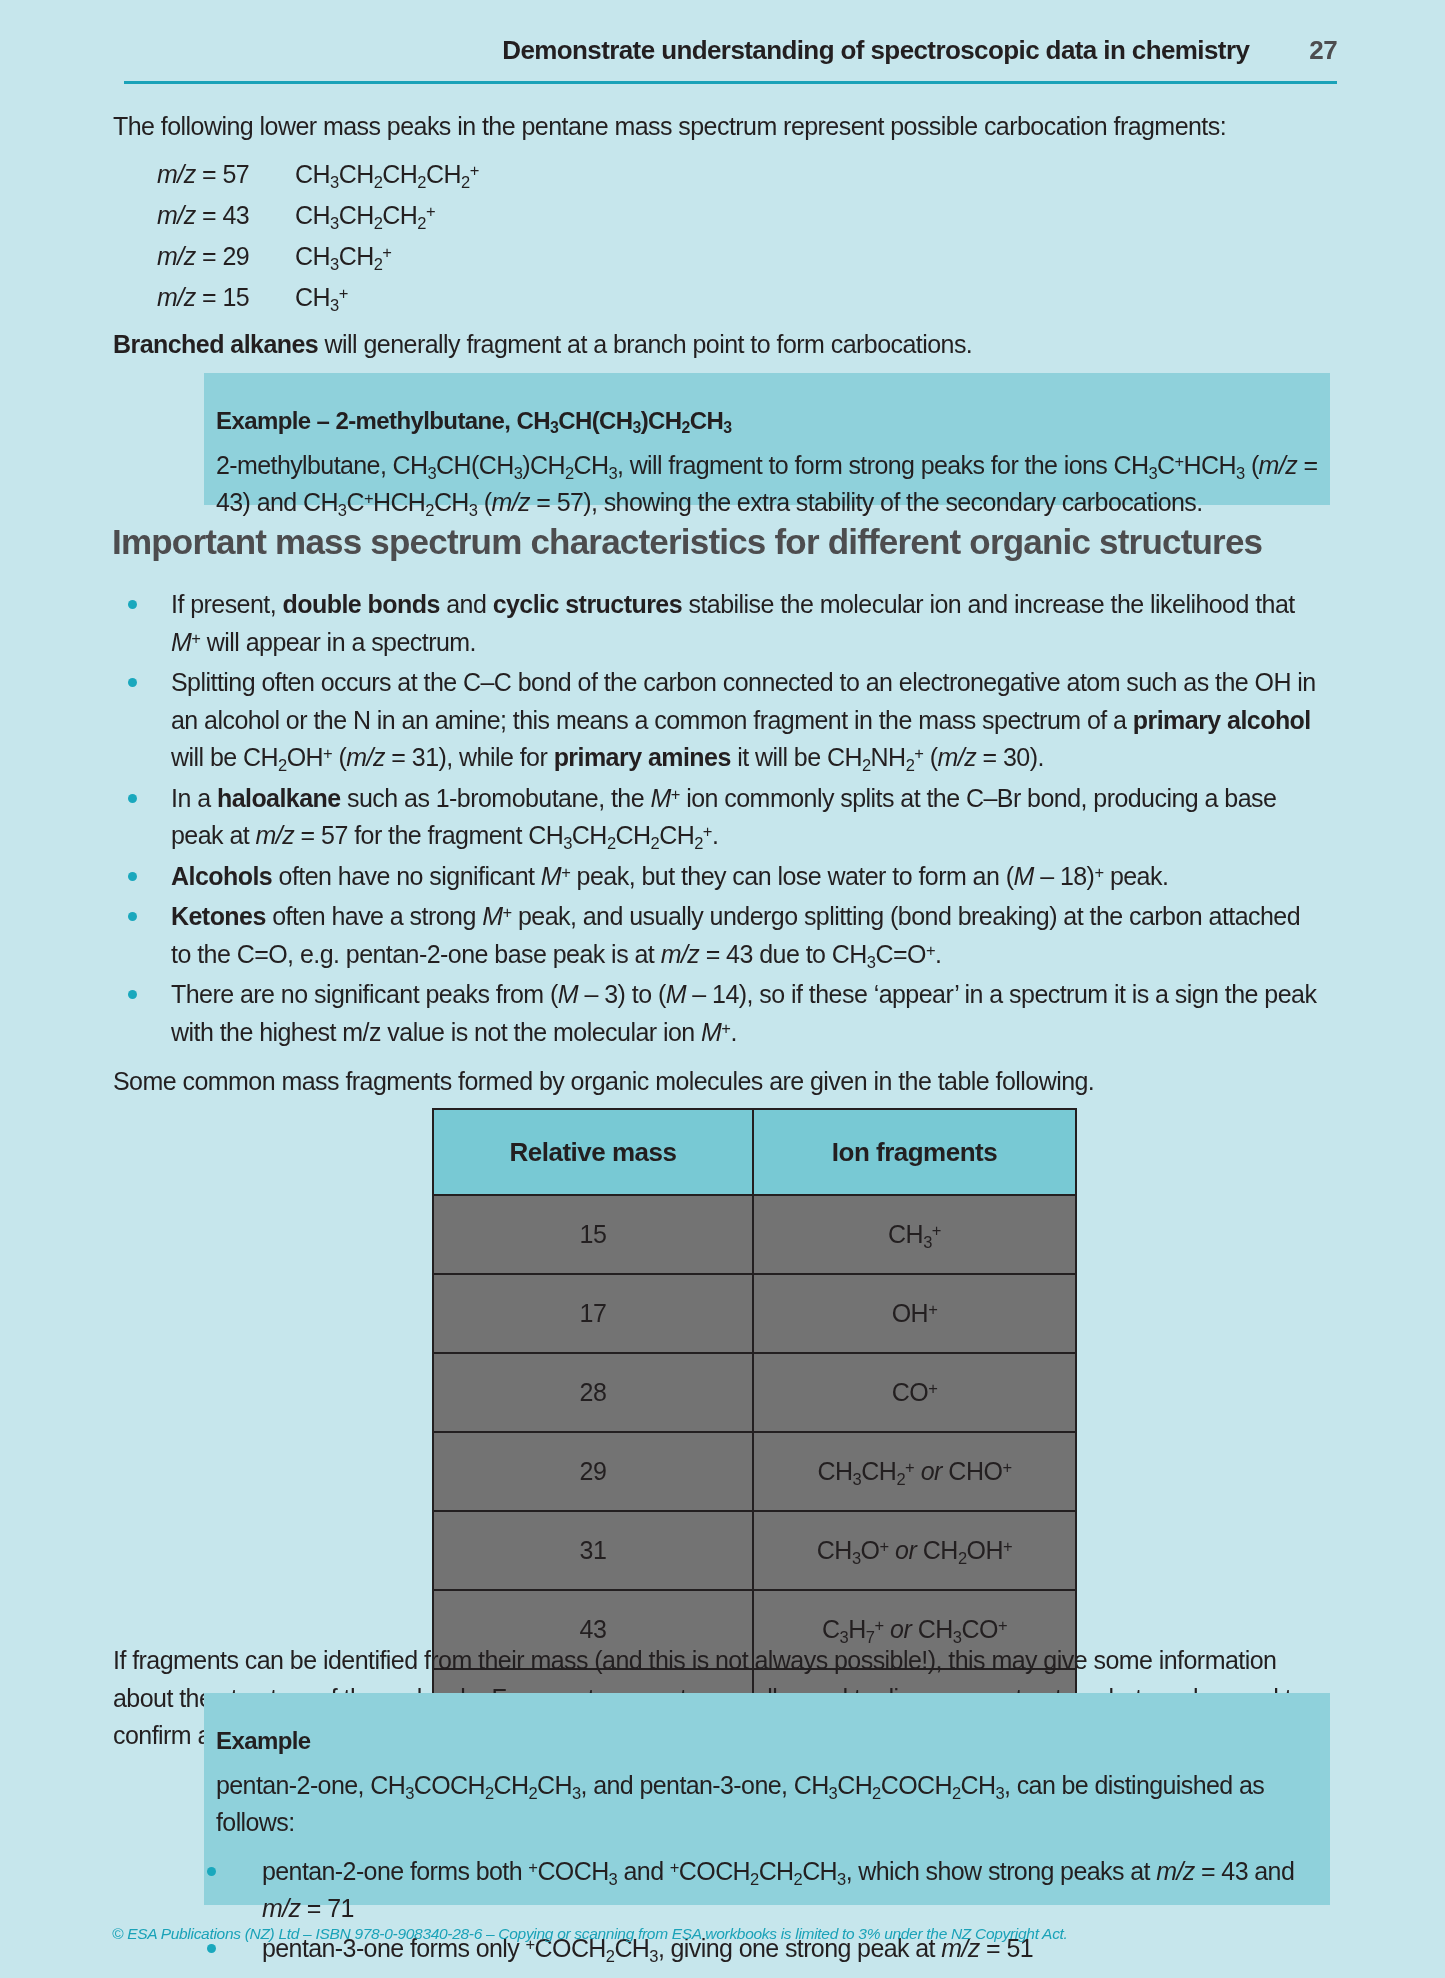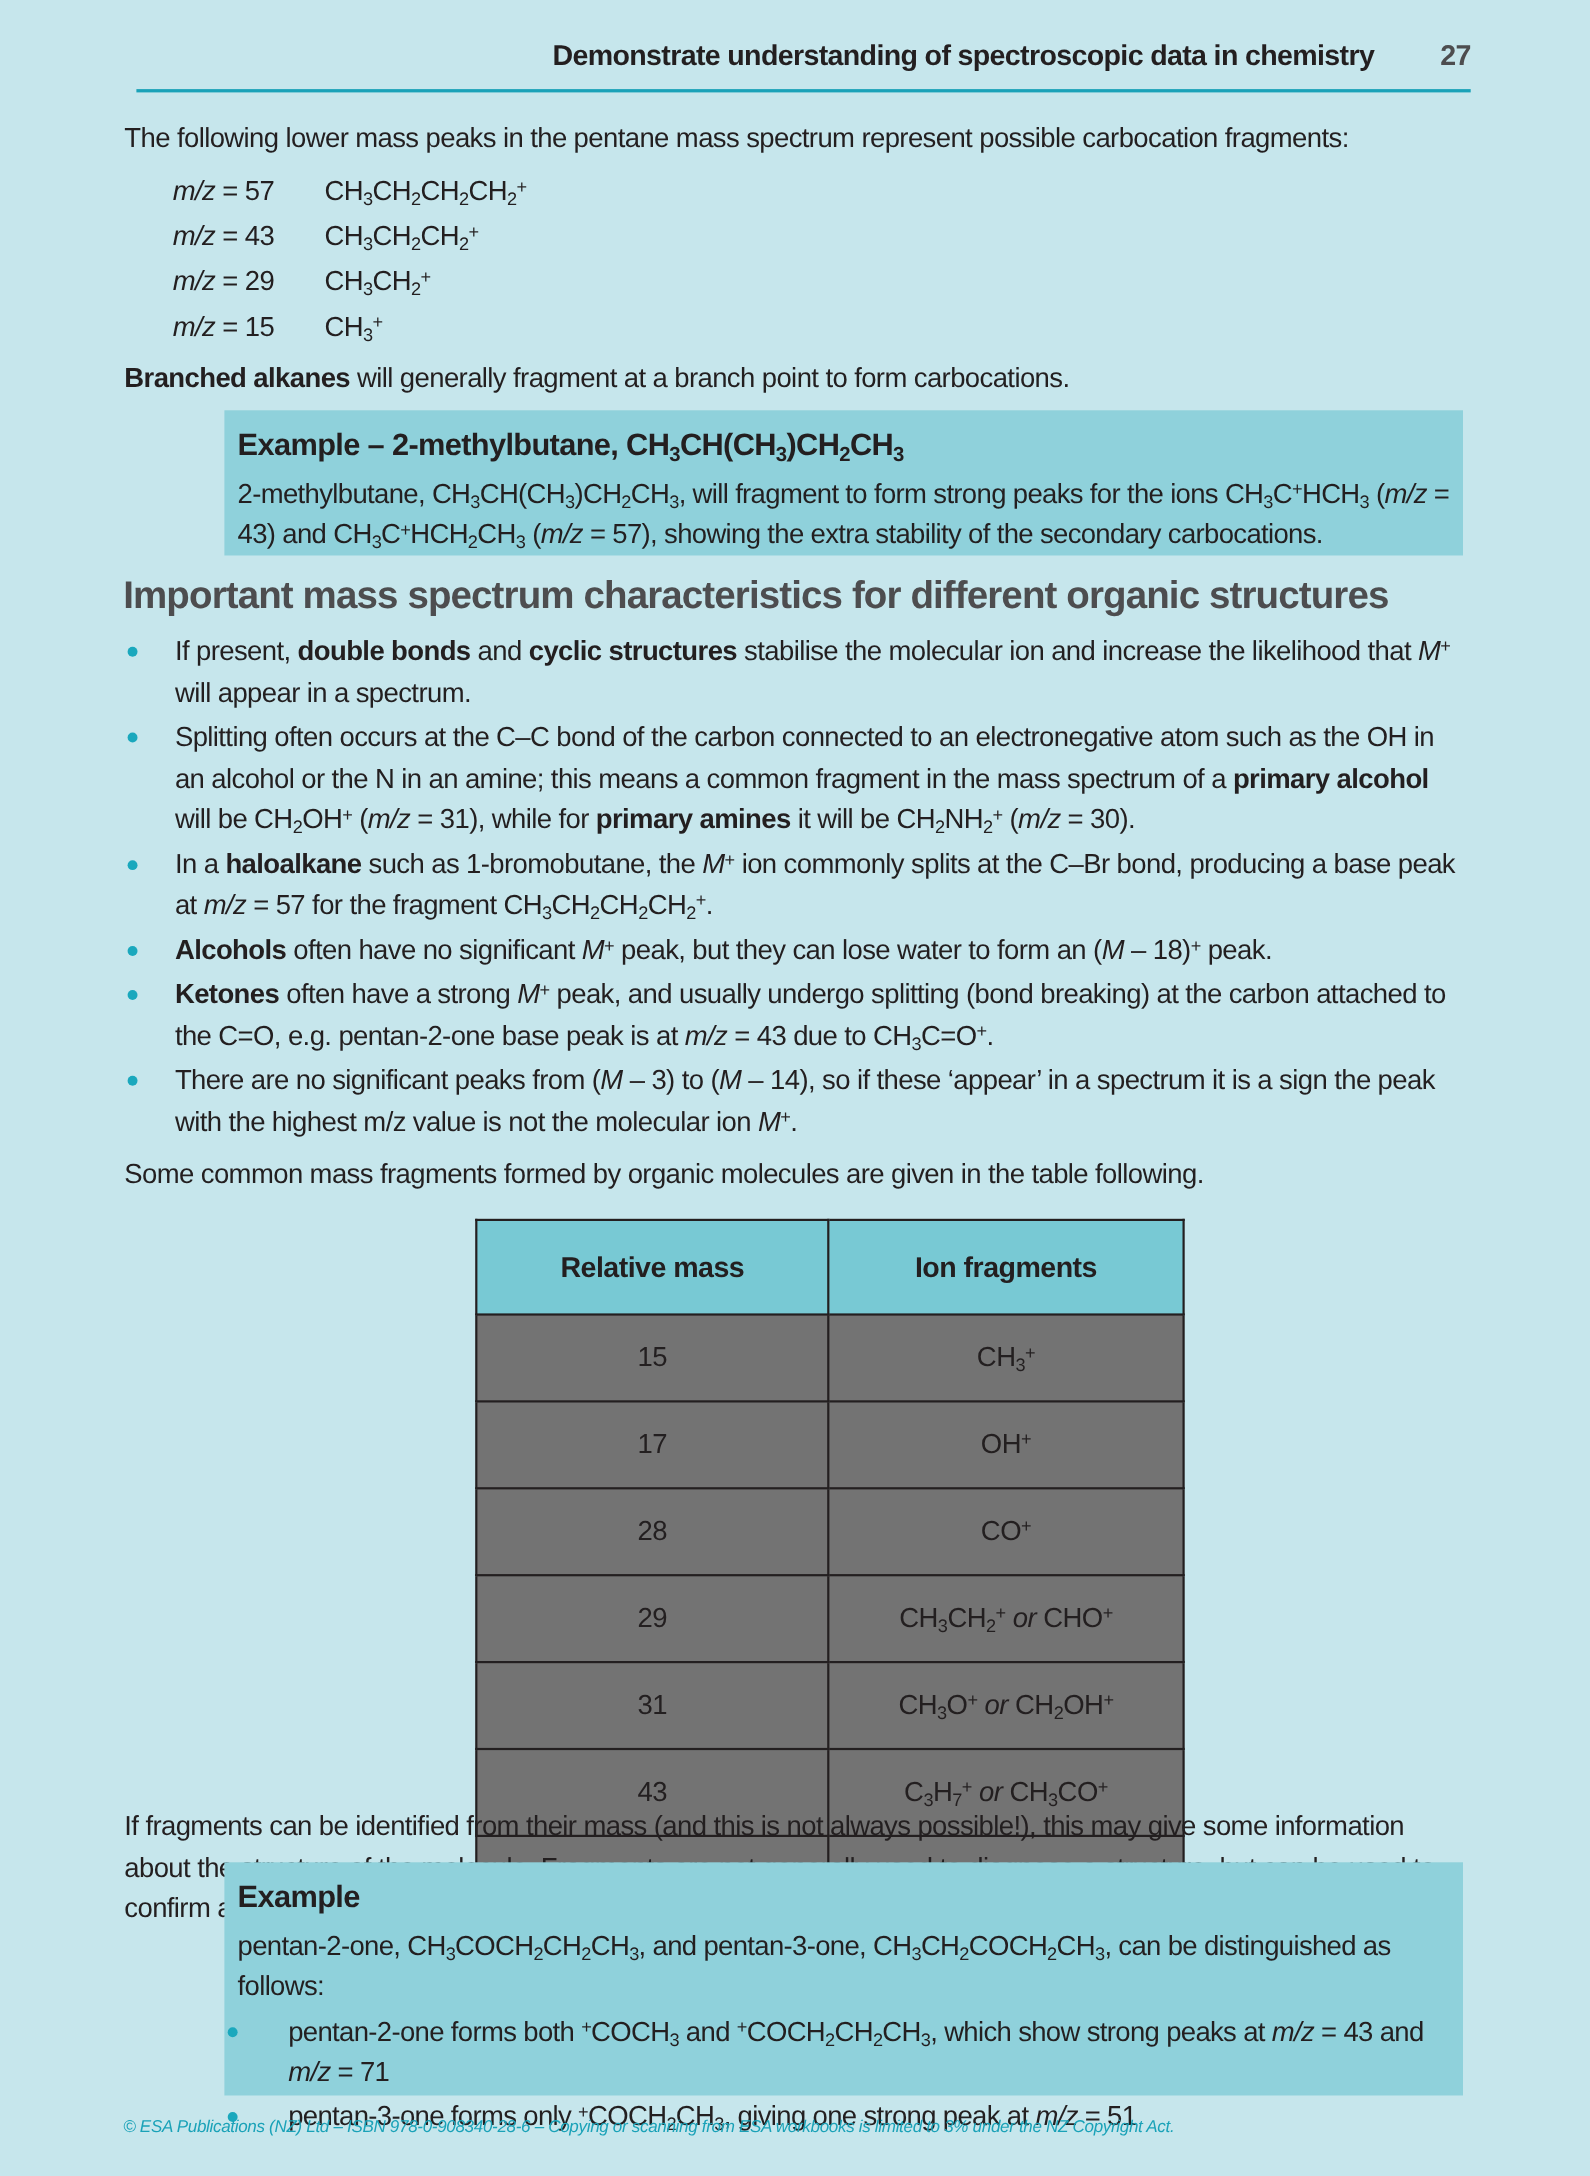--- a/index.html
+++ b/index.html
@@ -23,26 +23,26 @@
   .para { margin: 0; }
   sub { font-size: 0.66em; vertical-align: -0.28em; line-height: 0; }
   sup { font-size: 0.66em; vertical-align: 0.42em; line-height: 0; }
   .mzrow { display: flex; padding-left: 44px; height: 41px; align-items: center; }
   .mzrow .mz { width: 138px; }
   .box {
     position: absolute; left: 204px; width: 1126px;
     background: #8fd1db; padding: 10px 12px 8px 12px; box-sizing: border-box;
     font-size: 25px; line-height: 37px; letter-spacing: -0.6px;
   }
-  .box .title { font-weight: bold; font-size: 28px; line-height: 44px; margin-bottom: 4px; }
+  .box .title { font-weight: bold; font-size: 24px; line-height: 44px; margin-bottom: 4px; margin-top: 16px; }
   .h2 {
     position: absolute; left: 112px; top: 522px;
     font-weight: bold; font-size: 35px; color: #4d4d4f; letter-spacing: -0.8px;
   }
-  ul.bul { list-style: none; margin: 0; padding: 0; }
+  ul.bul { list-style: none; margin: 12px; padding: 0; }
   ul.bul li { position: relative; padding-left: 46px; margin-bottom: 3px; }
   ul.bul li .dot {
     position: absolute; left: 3px; top: 14px; width: 9px; height: 9px;
     border-radius: 50%; background: #1aa8bd;
   }
   table.frag {
     position: absolute; left: 432px; top: 1108px;
     border-collapse: collapse; font-size: 25px; letter-spacing: -0.5px;
   }
   table.frag th, table.frag td {

